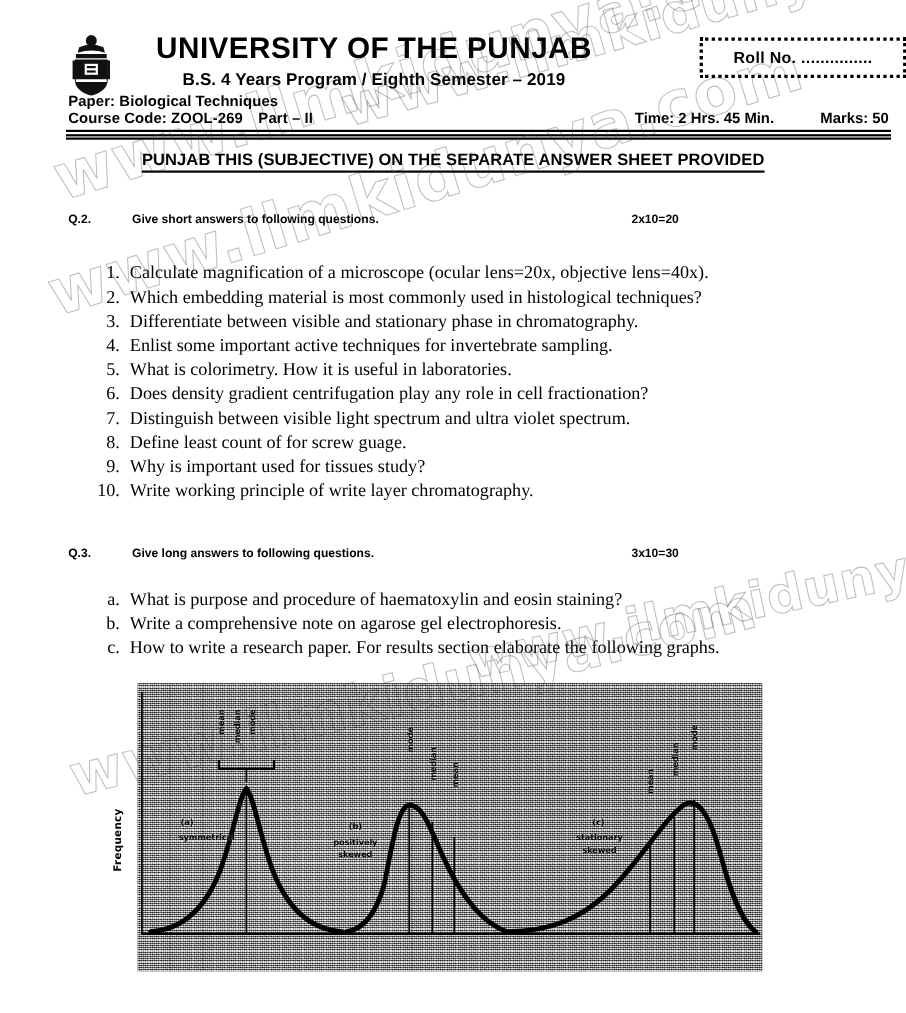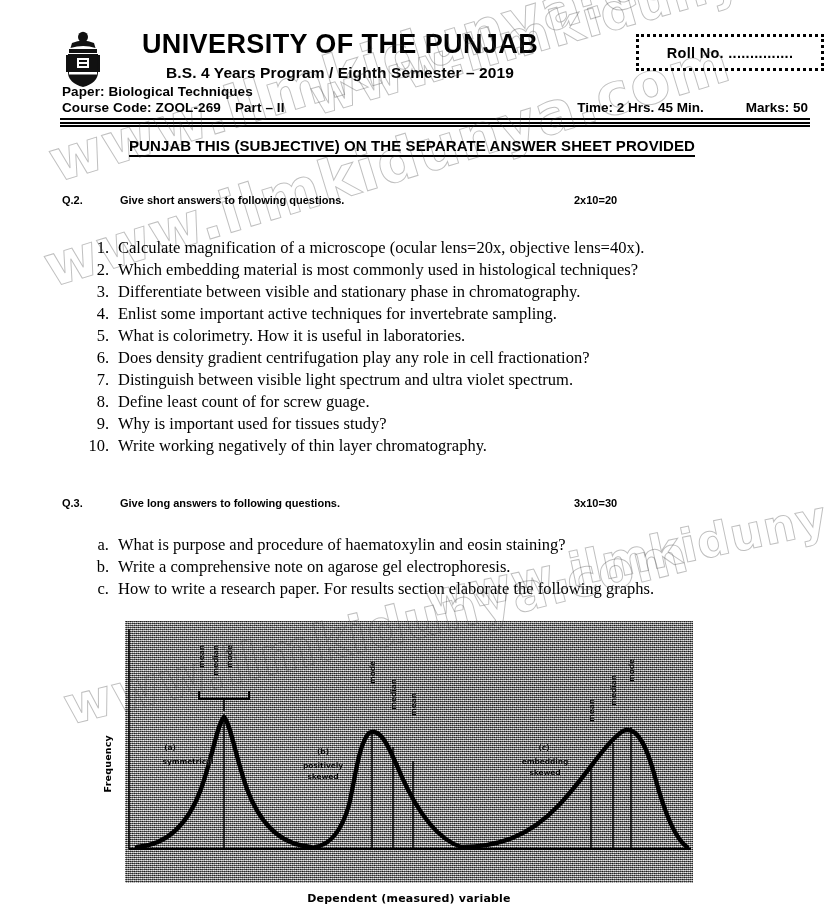--- a/index.html
+++ b/index.html
@@ -361,21 +361,21 @@
     <div class="qrow">
       <span class="marker">8.</span>
       <span class="qtext">Define least count of for screw guage.</span>
     </div>
     <div class="qrow">
       <span class="marker">9.</span>
       <span class="qtext">Why is important used for tissues study?</span>
     </div>
     <div class="qrow">
       <span class="marker">10.</span>
-      <span class="qtext">Write working negatively of thin layer chromatography.</span>
+      <span class="qtext">Write working principle of write layer chromatography.</span>
     </div>
   </div>
 
   <div class="qhead qhead-q3">
     <span class="qnum">Q.3.</span><span>Give long answers to following questions.</span>
     <span class="qmarks">3x10=30</span>
   </div>
 
   <div class="qlist qlist-q3">
     <div class="qrow">
@@ -436,25 +436,24 @@
     <div class="fig-label vert" style="left:502px; top:38px;">mode</div>
 
     <div class="fig-label fig-caption-center" style="left:8px; top:122px; width:74px;">(a)</div>
     <div class="fig-label fig-caption-center" style="left:0px; top:136px; width:86px;margin-left:20px;">symmetrical</div>
 
     <div class="fig-label fig-caption-center" style="left:160px; top:126px; width:76px;">(b)</div>
     <div class="fig-label fig-caption-center" style="left:152px; top:140px; width:92px;">positively</div>
     <div class="fig-label fig-caption-center" style="left:152px; top:151px; width:92px;">skewed</div>
 
     <div class="fig-label fig-caption-center" style="left:380px; top:122px; width:78px;">(c)</div>
-    <div class="fig-label fig-caption-center" style="left:372px; top:136px; width:96px;">embedding</div>
+    <div class="fig-label fig-caption-center" style="left:372px; top:136px; width:96px;">stationary</div>
     <div class="fig-label fig-caption-center" style="left:372px; top:147px; width:96px;">skewed</div>
   </div>
 
-  <div class="axis-xlabel">Dependent (measured) variable</div>
 
   <div class="watermark-layer">
     <div class="wm wm-1">www.ilmkidunya.com</div>
     <div class="wm wm-2">www.ilmkidunya.com</div>
     <div class="wm wm-3">www.ilmkidunya.com</div>
     <div class="wm wm-4">www.ilmkidunya.com</div>
     <div class="wm wm-5">www.ilmkidunya.com</div>
   </div>
 
 </div>

